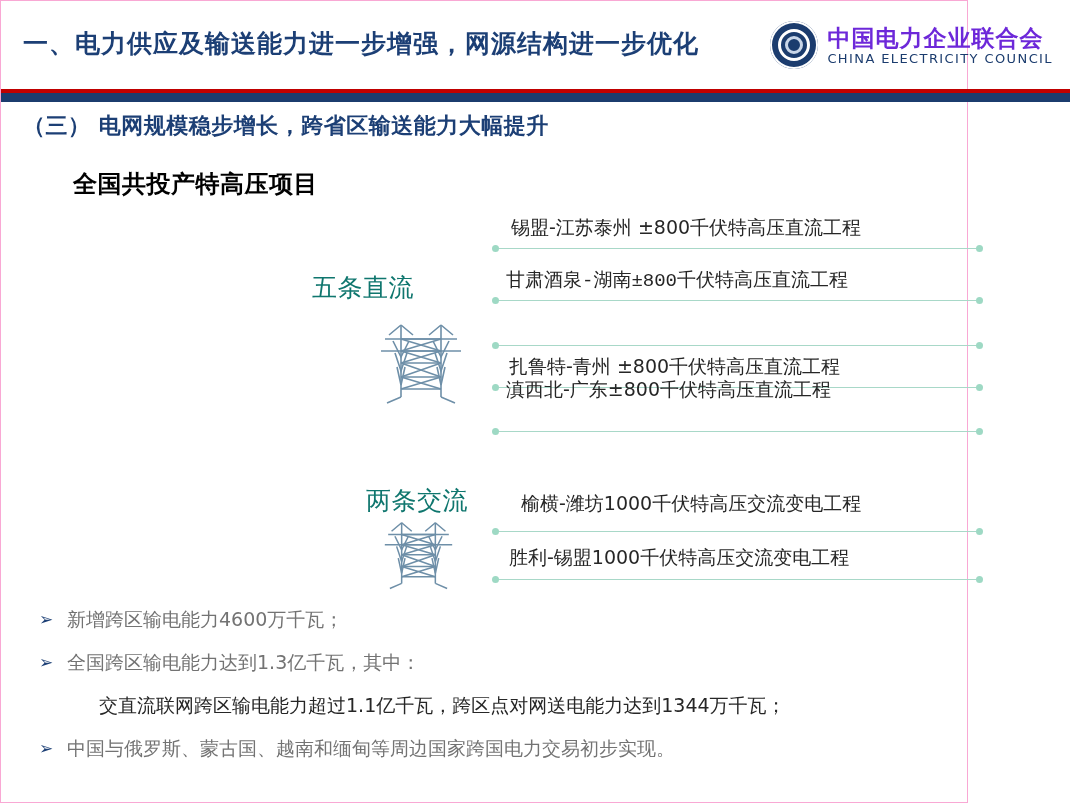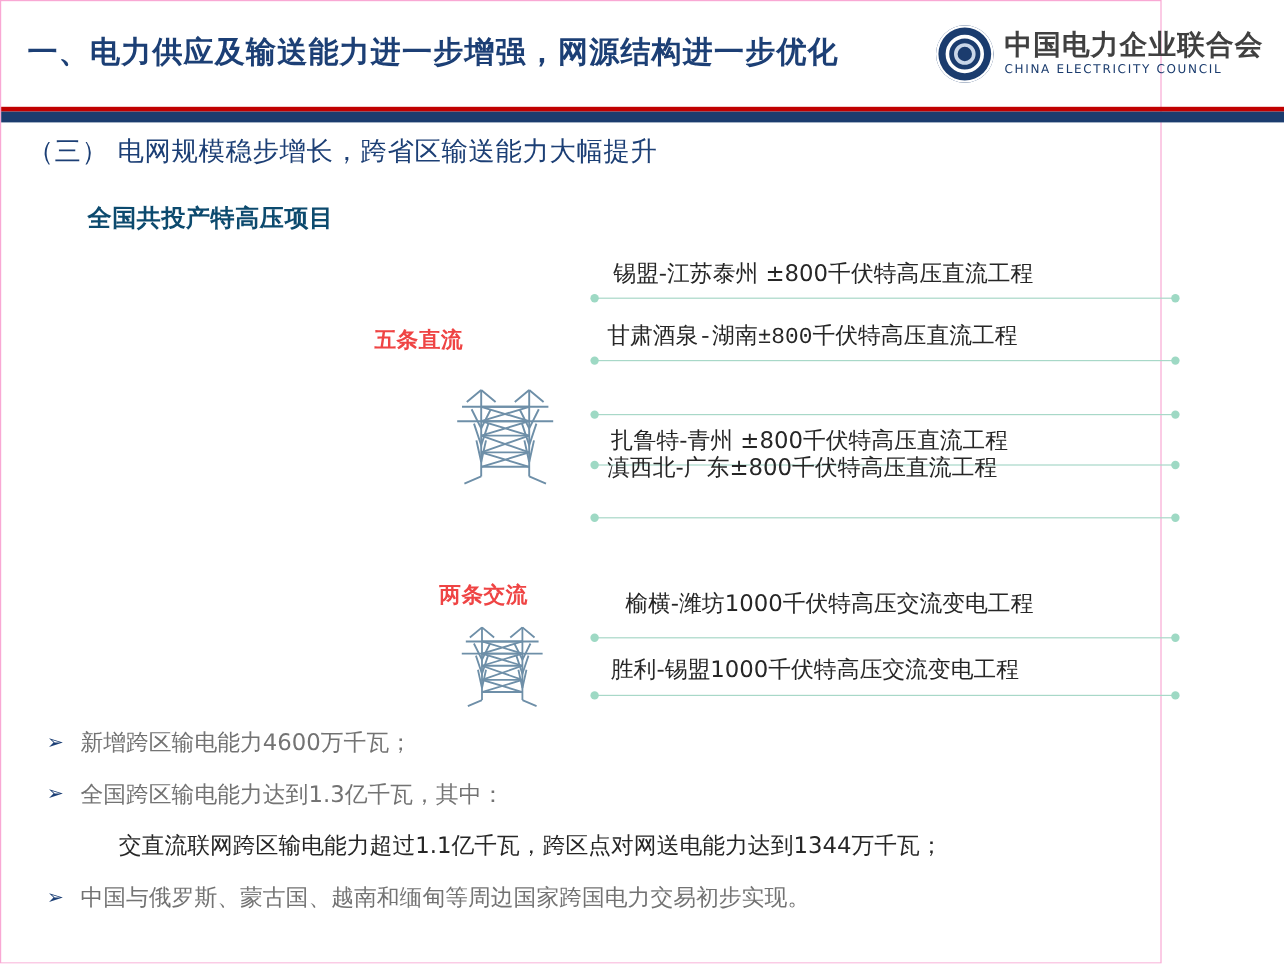--- a/index.html
+++ b/index.html
@@ -69,26 +69,26 @@
     position: absolute;
     left: 15px; top: 15px;
     width: 18px; height: 18px;
     border-radius: 50%;
     border: 3px solid #c9d6e8;
     box-sizing: border-box;
   }
   .logo-text-cn {
     font-size: 23px;
     font-weight: bold;
-    color: #404040;
+    color: #6d28d9;
     line-height: 26px;
     letter-spacing: 1px;
   }
   .logo-text-en {
-    font-size: 10px;
+    font-size: 13px;
     color: #1b3c6e;
     letter-spacing: 1.4px;
     line-height: 15px;
   }
   .rule-red {
     position: absolute;
     left: 0;
     top: 88px;
     width: 1070px;
     height: 4px;
@@ -102,40 +102,40 @@
     height: 9px;
     background: #1b3c6e;
   }
 
   
   .section-heading {
     position: absolute;
     left: 22px;
     top: 110px;
     font-size: 22px;
-    font-weight: normal;
+    font-weight: bold;
     color: #1c3f75;
     letter-spacing: 0.5px;
   }
   .sub-heading {
     position: absolute;
     left: 72px;
     top: 167px;
-    font-size: 20px;
+    font-size: 24px;
     font-weight: bold;
-    color: #0c4a6e;
+    color: #000000;
     letter-spacing: 0.5px;
   }
 
   
   .group-label {
     position: absolute;
-    font-size: 18px;
-    font-weight: bold;
-    color: #ef4444;
+    font-size: 25px;
+    font-weight: normal;
+    color: #0f766e;
     letter-spacing: 0.5px;
   }
   #label-dc { left: 311px; top: 270px; }
   #label-ac { left: 365px; top: 483px; }
 
   
   .tower {
     position: absolute;
   }
   #tower-dc { left: 370px; top: 310px; }

